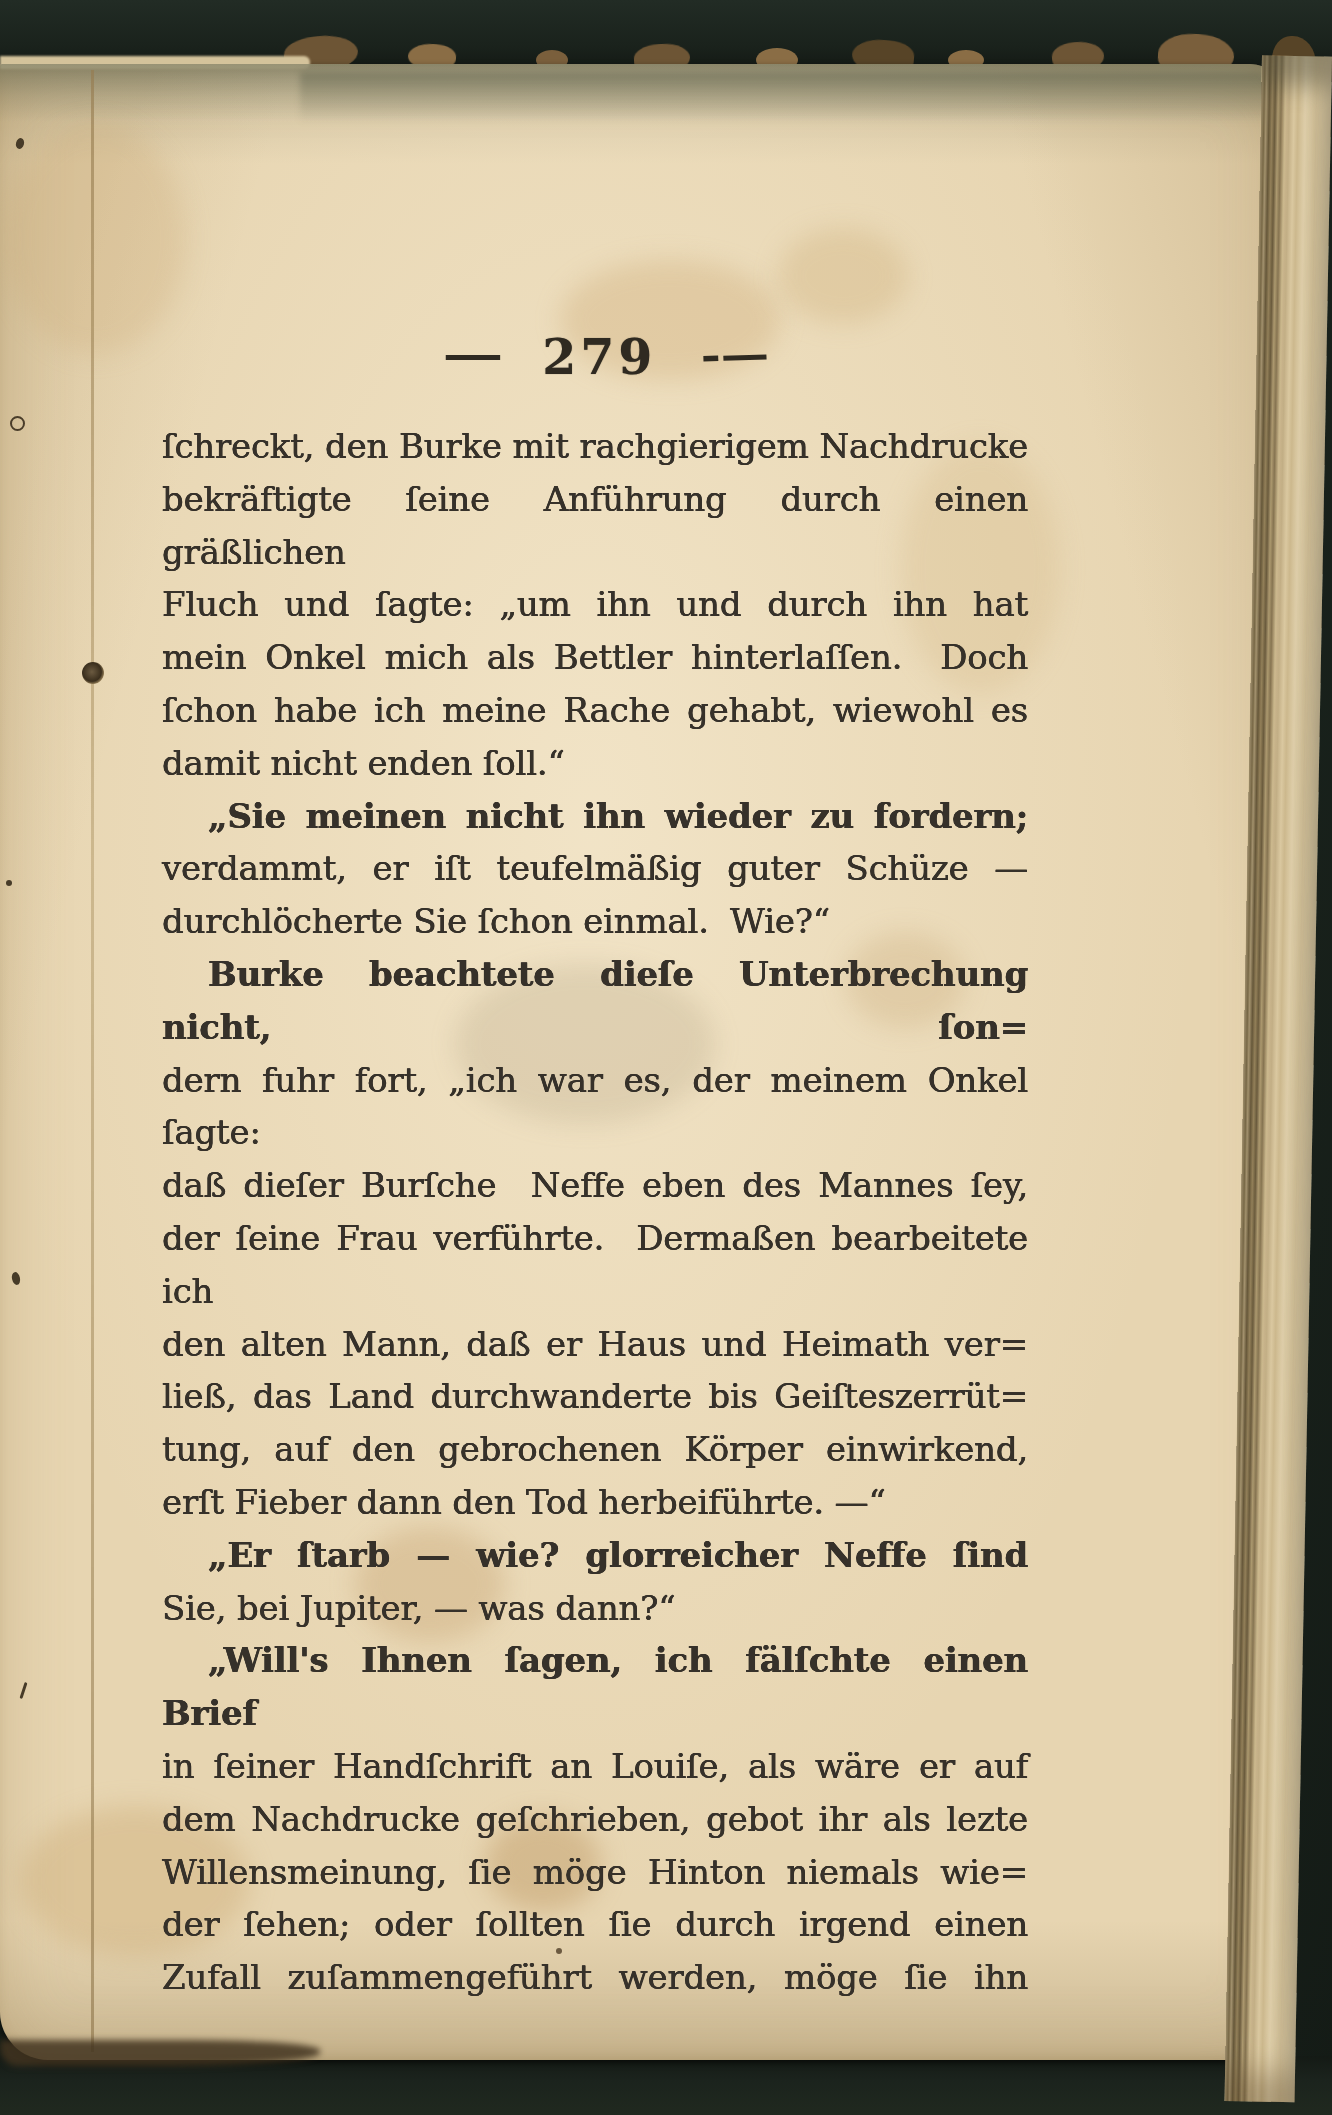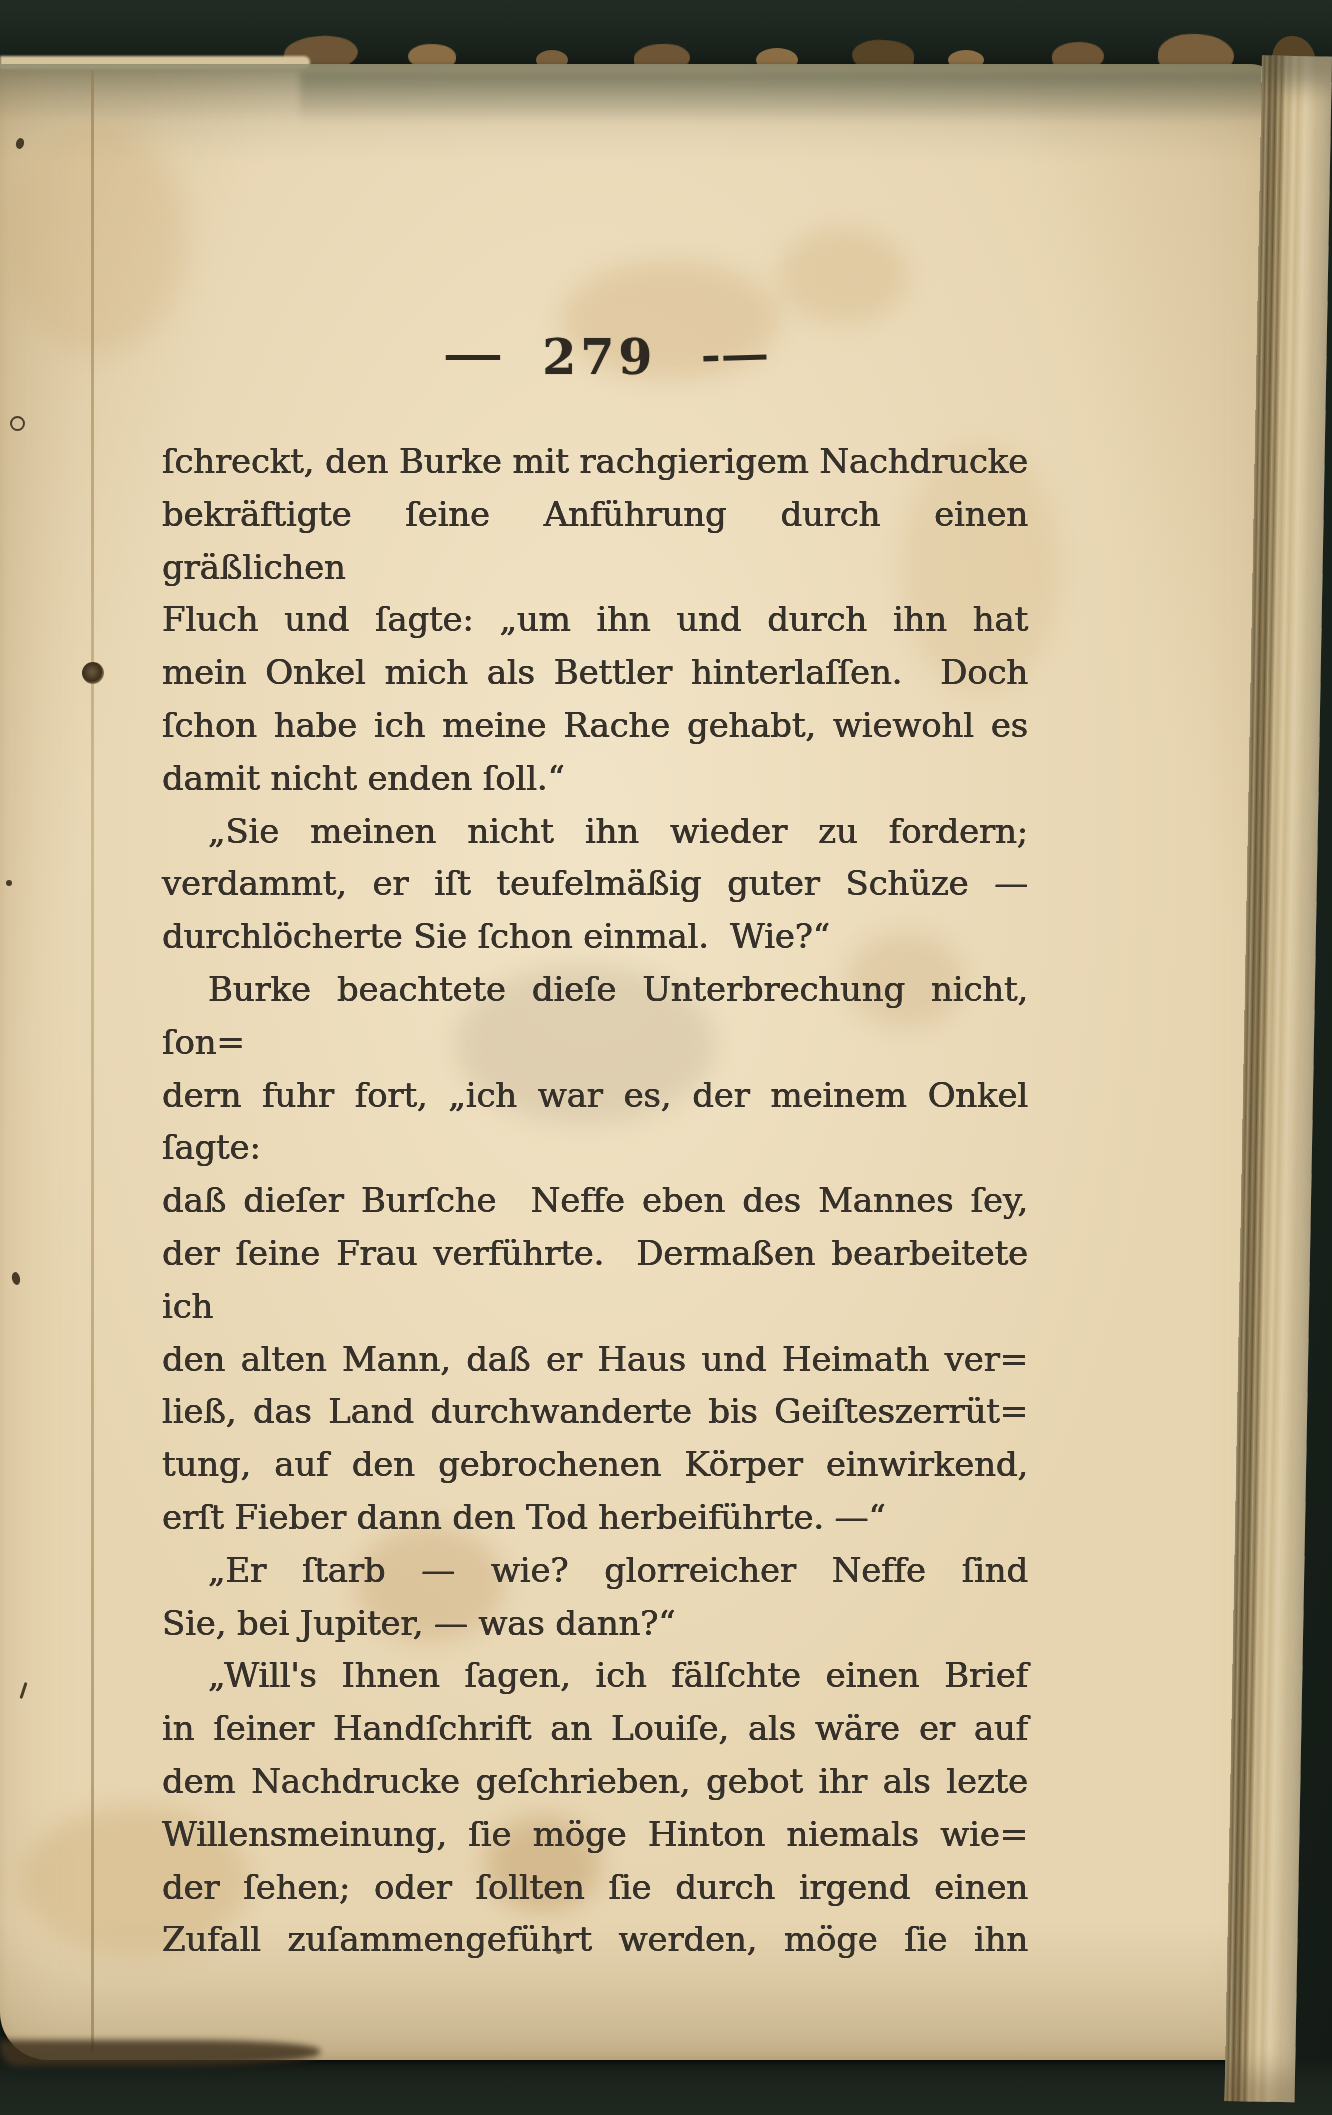--- a/index.html
+++ b/index.html
@@ -48,24 +48,24 @@
         display:flex;justify-content:space-between;align-items:center;color:#2f2a21;}
   .header .num{font-size:49px;font-weight:bold;letter-spacing:4px;
         text-shadow:0 0 1px rgba(47,42,33,.6);}
   .header .dash{font-size:42px;font-weight:bold;transform:scaleX(1.45);transform-origin:center;
         margin-top:-6px;}
   .header .dash.right{transform:scaleX(1.15) rotate(-2deg);}
 
   
   .text-block{position:absolute;left:162px;top:356px;width:866px;color:#36312a;
         font-size:34px;line-height:52.8px;letter-spacing:-0.2px;
-        text-shadow:0.35px 0 0 currentColor, -0.2px 0 0 currentColor;margin-top:15px;}
+        text-shadow:0.35px 0 0 currentColor, -0.2px 0 0 currentColor;}
   .line{text-align:justify;text-align-last:justify;white-space:normal;}
   .line.end{text-align-last:left;}
-  .line.indent{text-indent:46px;}
+  .line.indent{text-indent:46px;font-weight:bold;}
 
   
   .fore-edge{position:absolute;left:1262px;top:56px;width:70px;height:2046px;
         transform:rotate(1.05deg);transform-origin:50% 0;
         background:linear-gradient(90deg,
           #c9b58c 0px,#8a7852 3px,#c2ae85 5px,#6d5d3e 8px,#a08c62 11px,#6f5f40 14px,
           #b5a176 17px,#8a7854 20px,#d0bc92 24px,#c4b087 28px,#dbc9a1 33px,#cdb98e 37px,
           #e0d0ab 44px,#d6c49c 55px,#e3d4b0 70px);
         box-shadow:inset 0 -30px 30px rgba(90,70,40,.35), inset 0 30px 25px rgba(70,70,55,.45);}
 

